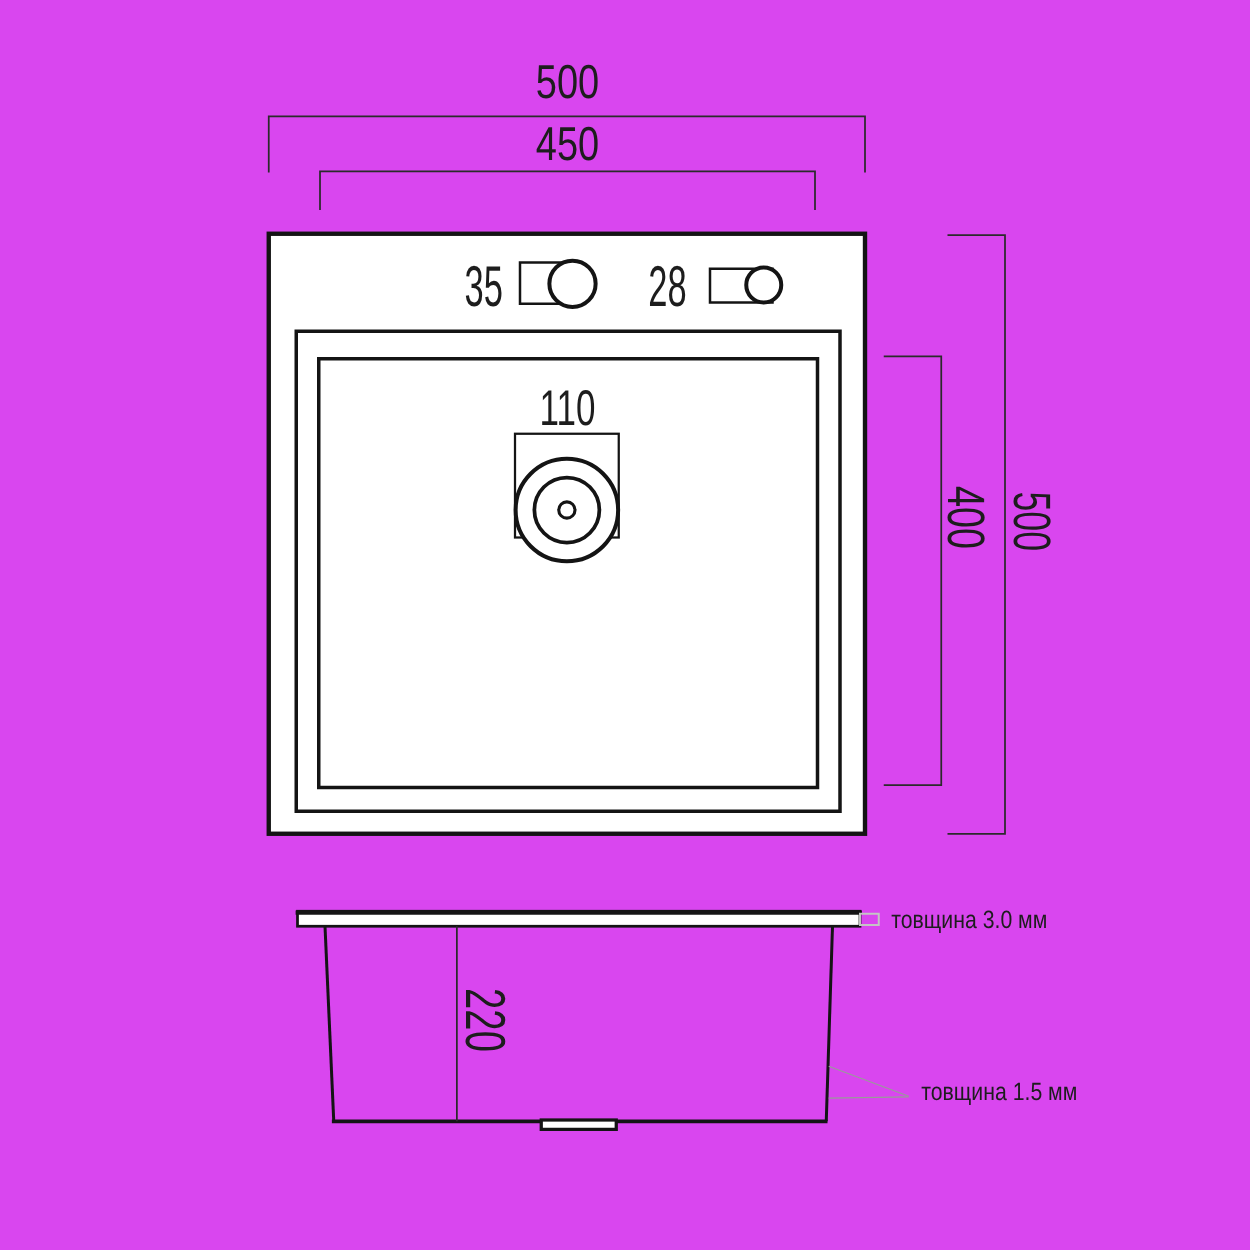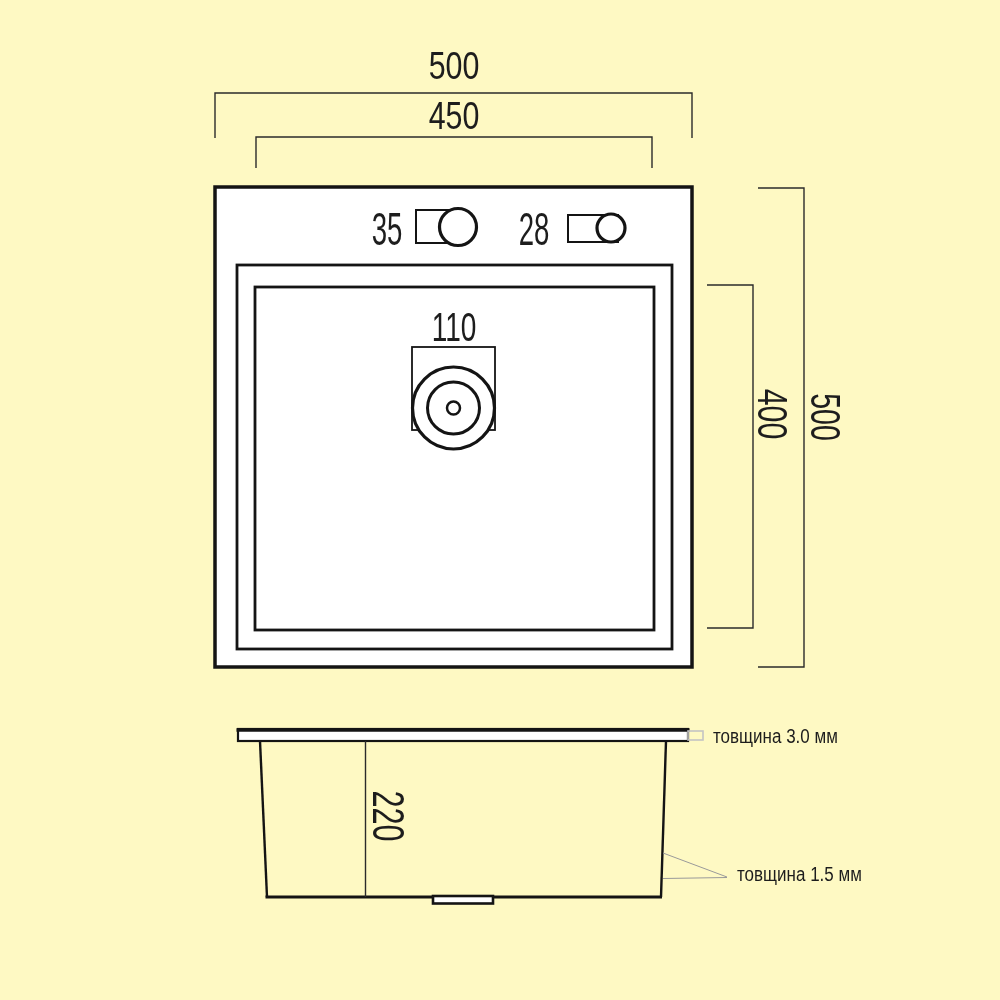--- a/index.html
+++ b/index.html
@@ -1,16 +1,16 @@
 <!DOCTYPE html>
 <html><head>
 <meta charset="utf-8">
 <style>
   html,body{margin:0;padding:0;background:#ffffff;}
-  #canvas{position:relative;width:1000px;height:1000px;background:#fef9c3;overflow:hidden;
+  #canvas{position:relative;width:1000px;height:1000px;background:#d946ef;overflow:hidden;
           font-family:"Liberation Sans", sans-serif;}
   #linework{position:absolute;left:0;top:0;}
   .lbl{position:absolute;white-space:nowrap;color:#1d1d1d;line-height:1;
        font-family:"Liberation Sans", sans-serif;font-weight:400;}
   .c{transform:translate(-50%,-50%) scaleX(var(--sx,0.75));}
   .r{transform:translate(-50%,-50%) rotate(90deg) scaleX(var(--sx,0.72));}
   .a{transform-origin:0 50%;transform:translateY(-50%) scaleX(var(--sx,0.85));}
 </style>
 </head>
 <body>

